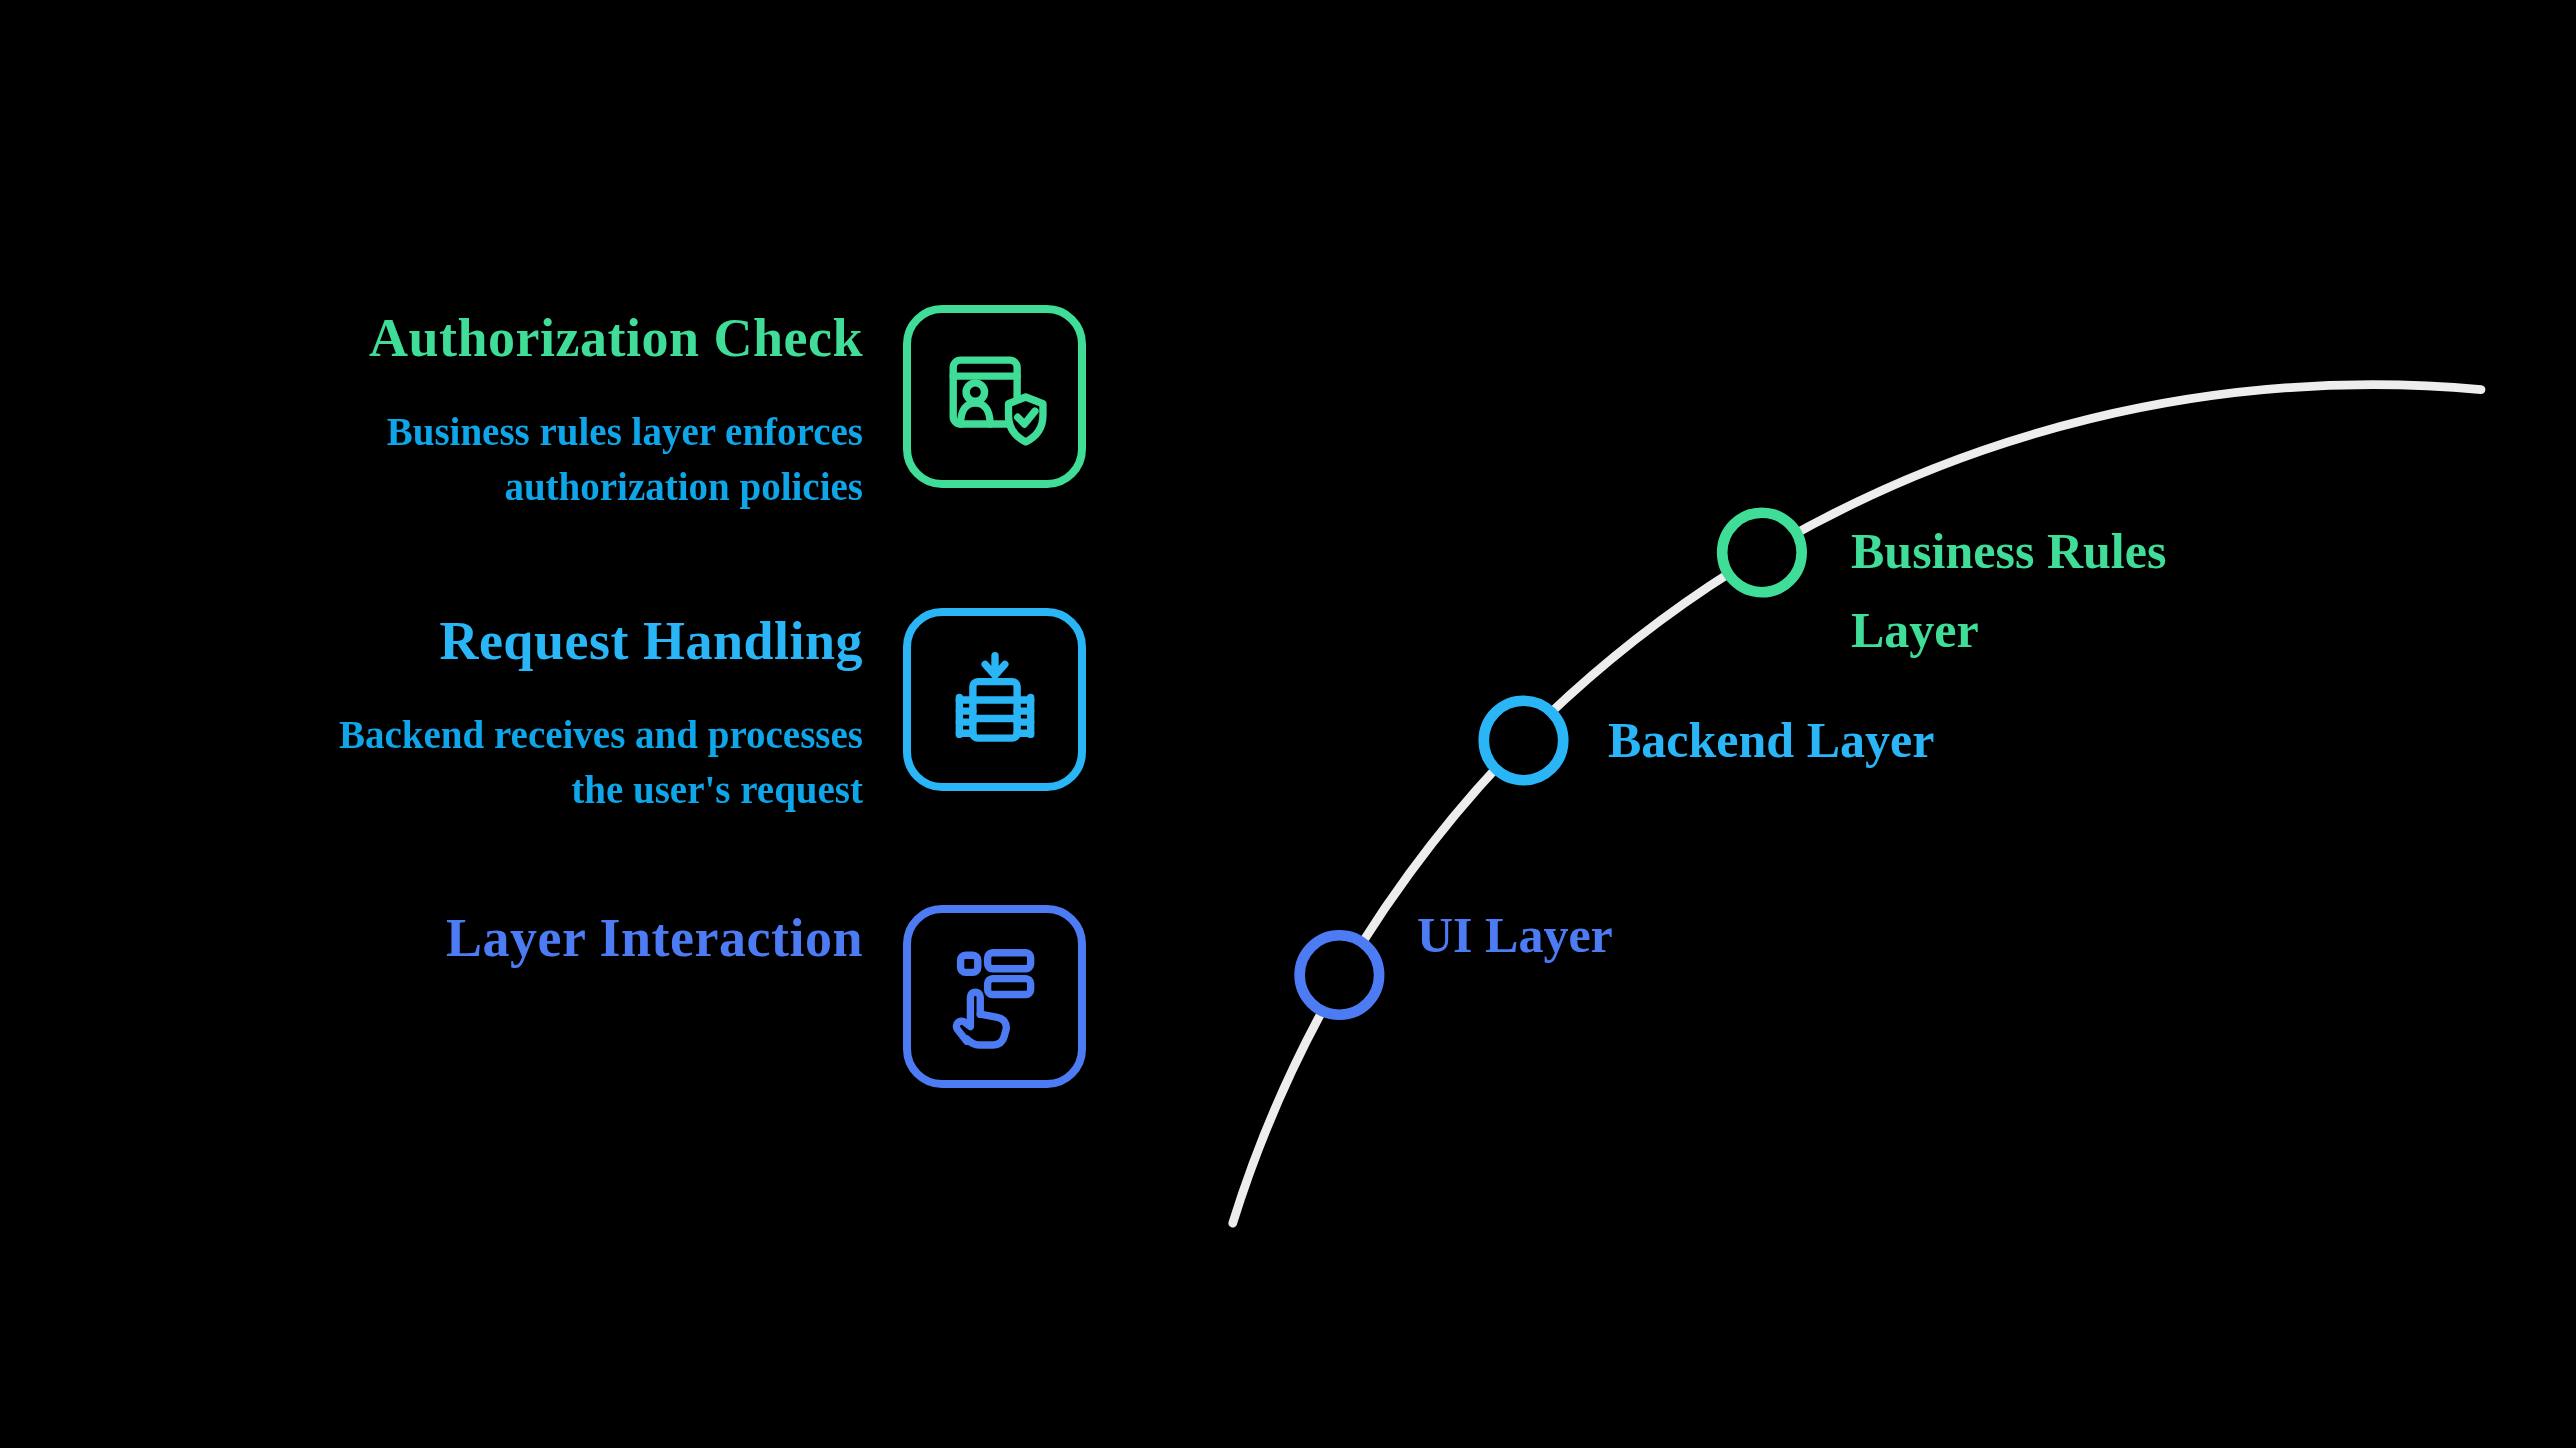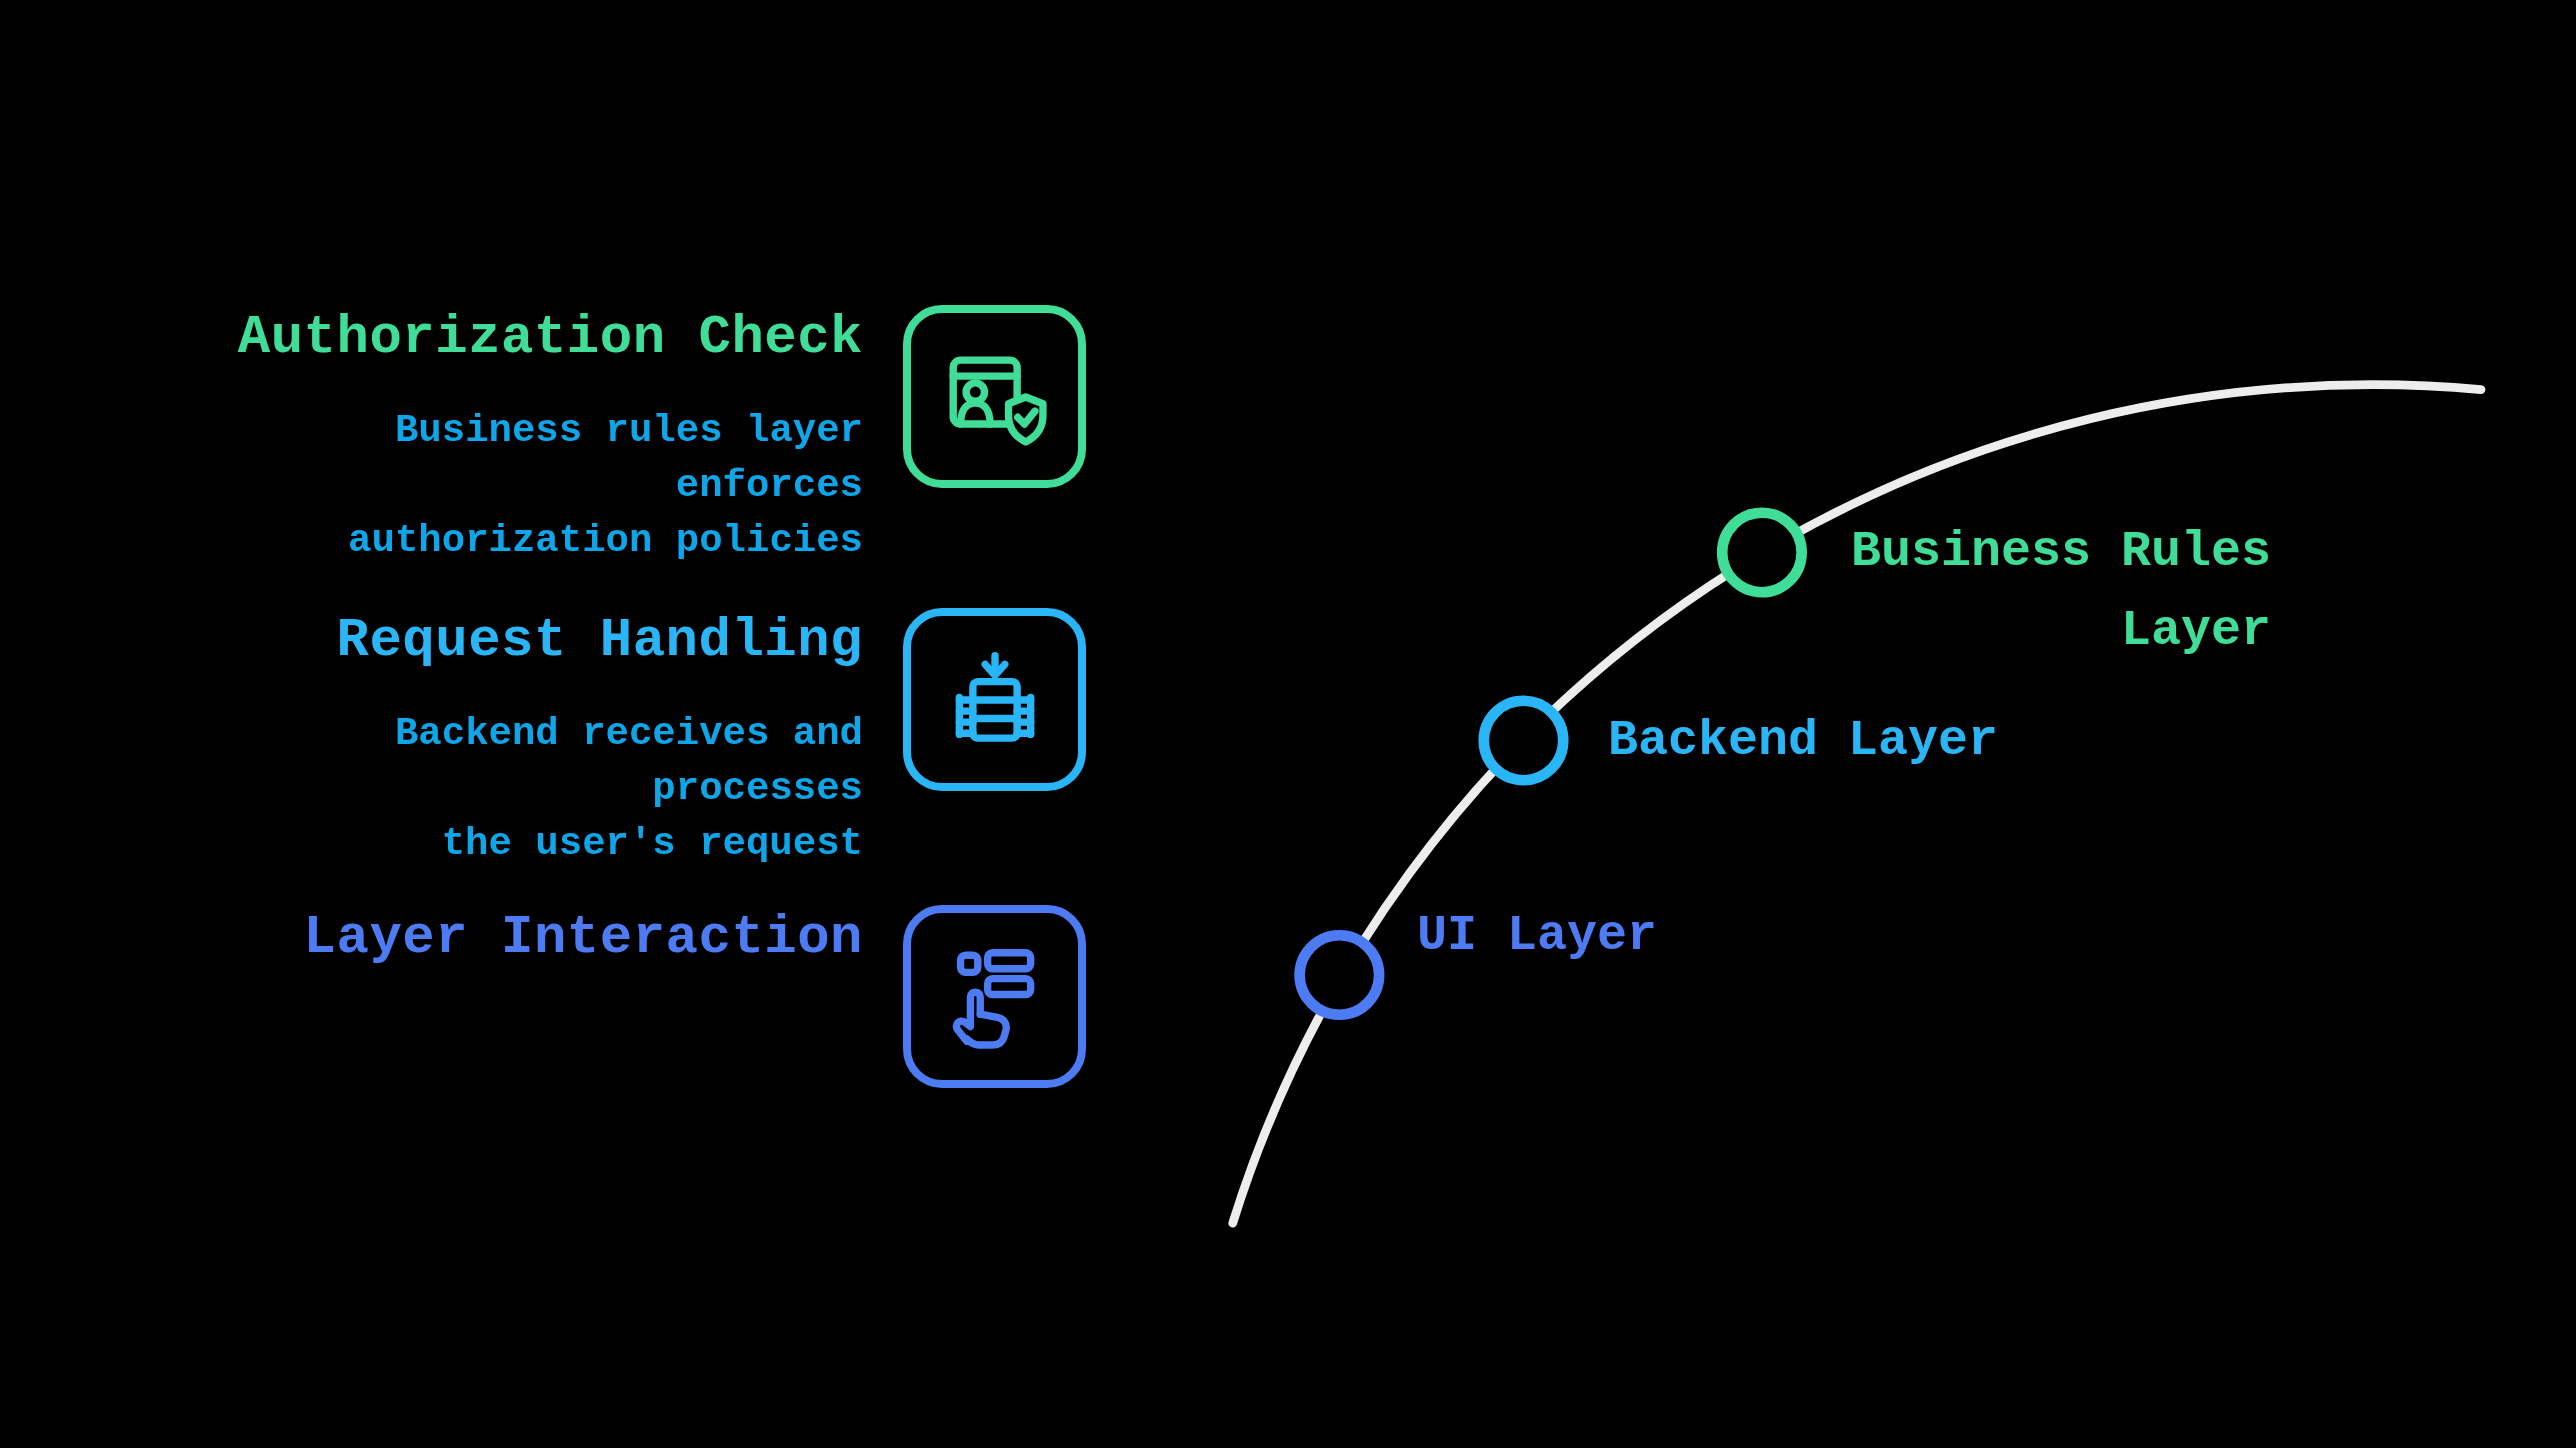--- a/index.html
+++ b/index.html
@@ -1,18 +1,18 @@
 <!DOCTYPE html>
 <html><head>
 <meta charset="utf-8">
 <style>
   html,body{margin:0;padding:0;background:#000;}
   .stage{
     position:relative;width:2576px;height:1449px;background:#000000;
-    font-family:Liberation Mono, monospace;overflow:hidden;
+    font-family:Liberation Serif, serif;overflow:hidden;
   }
   
   .feature{position:absolute;left:233px;width:858px;}
   .feature.f1{top:305px}
   .feature.f2{top:608px}
   .feature.f3{top:905px}
   .feature .text{position:absolute;left:0;top:0;width:630px;text-align:right;}
   .feature .title{
     margin:3.9px 0 0;font-size:54px;line-height:58px;font-weight:700;
     color:var(--accent);letter-spacing:0.5px;
@@ -29,21 +29,21 @@
   }
   .icon-box svg{width:118px;height:118px;}
   .icon-box svg .st{fill:none;stroke:currentColor;stroke-width:6;stroke-linecap:round;stroke-linejoin:round;}
   .icon-box svg .bg{fill:#000000;stroke:currentColor;stroke-width:6;stroke-linecap:round;stroke-linejoin:round;}
   
   .flow-svg{position:absolute;left:0;top:0;width:2576px;height:1449px;}
   .flow-path{fill:none;stroke:#F7F7F7;stroke-width:9;stroke-linecap:round;opacity:.96;}
   .marker{fill:#000000;stroke:var(--accent);stroke-width:11;}
   .flow-label{
     position:absolute;font-size:50px;line-height:79px;font-weight:700;
-    color:var(--accent);white-space:nowrap;text-align:right;
+    color:var(--accent);white-space:nowrap;
   }
   .flow-label span{display:block;}
   #lbl-ui{left:1417px;top:896px}
   #lbl-backend{left:1608px;top:701px}
   #lbl-business{left:1851px;top:512px}
 </style>
 </head>
 <body>
 
 <div class="stage">

